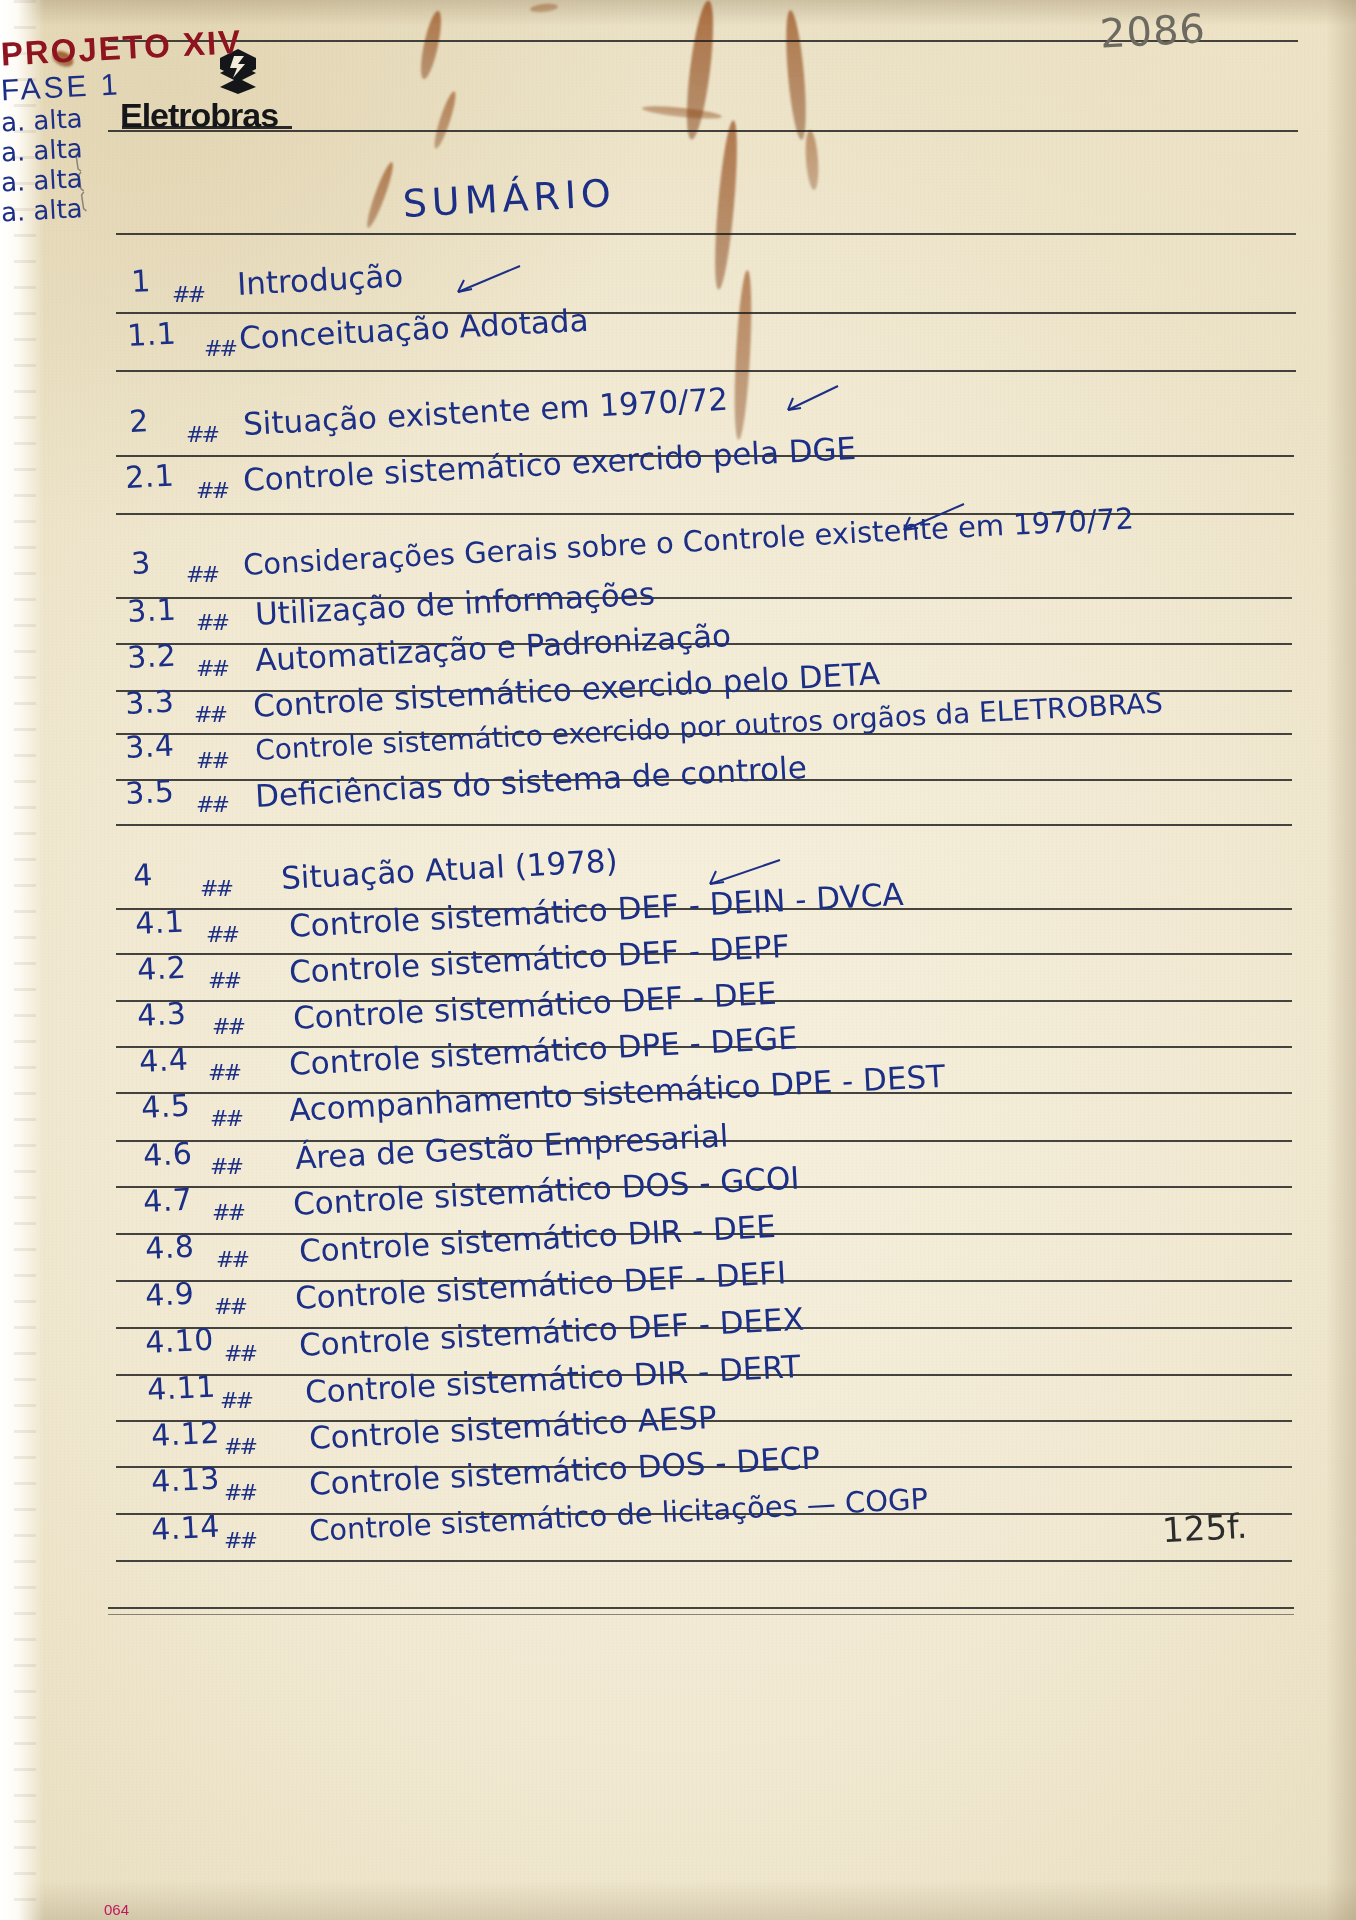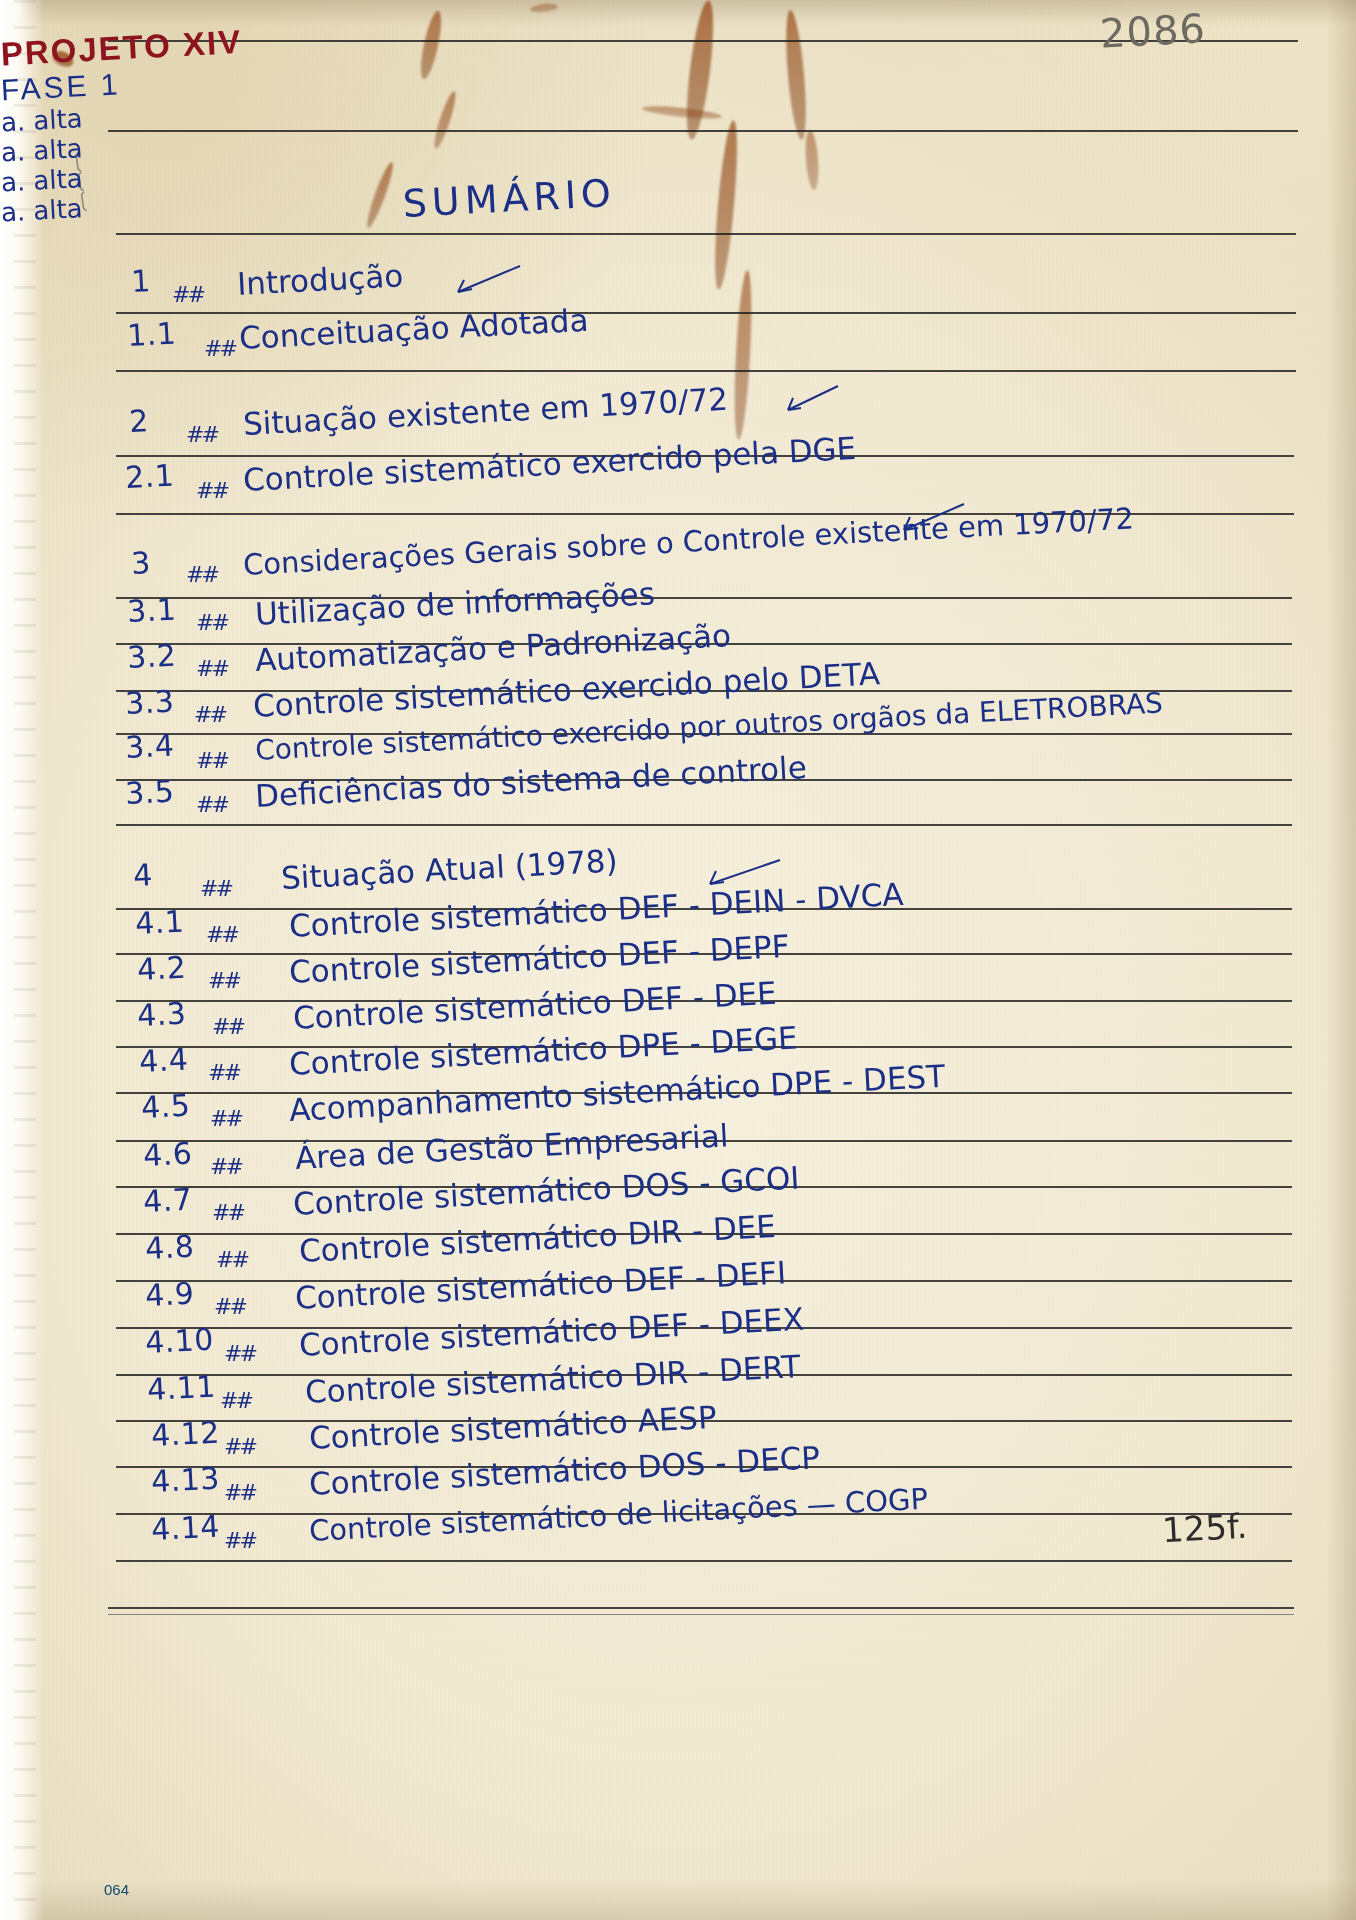--- a/index.html
+++ b/index.html
@@ -137,22 +137,22 @@
   }
   .page-num-top {
     position:absolute;
     right: 150px; top: 8px;
     font-size: 40px;
     color:#6d6a62;
     font-family:"DejaVu Sans", sans-serif;
     letter-spacing: 1px;
   }
   .folio {
-    position:absolute; left: 104px; bottom: 22px;
-    font-size: 15px; color:#0c4a6e;
+    position:absolute; left: 104px; bottom: 2px;
+    font-size: 15px; color:#be185d;
     font-family:"Liberation Sans", sans-serif;
   }
   .bottom-note {
     position:absolute;
     font-size: 34px;
     color:#2c2c2c;
     font-family:"DejaVu Sans", sans-serif;
   }
   .tick {
     font-size: 22px;
@@ -225,20 +225,32 @@
     <div class="rule" style="left:116px; top:1327px; width:1176px;"></div>
     <div class="rule" style="left:116px; top:1374px; width:1176px;"></div>
     <div class="rule" style="left:116px; top:1420px; width:1176px;"></div>
     <div class="rule" style="left:116px; top:1466px; width:1176px;"></div>
     <div class="rule" style="left:116px; top:1513px; width:1176px;"></div>
     <div class="rule" style="left:116px; top:1560px; width:1176px;"></div>
     <div class="rule" style="left:108px; top:1607px; width:1186px;"></div>
     <div class="rule" style="left:108px; top:1614px; width:1186px; height:1px; opacity:.5;"></div>
   </div>
 
+  <div class="logo">
+    <div class="logo-mark">
+      <svg width="52" height="46" viewBox="0 0 52 46">
+        <polygon points="26,1 44,10 44,21 26,30 8,21 8,10" fill="#15161a"></polygon>
+        <polygon points="26,16 44,25 26,34 8,25" fill="#15161a"></polygon>
+        <polygon points="26,30 44,39 26,46 8,39" fill="#15161a"></polygon>
+        <path d="M22 8 l10 0 -6 8 7 0 -12 14 4 -10 -7 0 z" fill="#f3ecd8"></path>
+      </svg>
+    </div>
+    <div class="logo-text">Eletrobras</div>
+    <div class="logo-strike"></div>
+  </div>
 
   <div class="page-num-top slant">2086</div>
 
   <div class="hdr-red slant" style="left:760px; top:88px;">PROJETO XIV</div>
   <div class="hdr-blue slant" style="left:848px; top:145px;">FASE 1</div>
 
   <div class="hw hw-ink sumario slant" style="left:404px; top:182px;">SUMÁRIO</div>
 
   <div class="annot slant" style="left:508px; top:238px;">a. alta</div>
   <div class="hw arrow" style="left:452px; top:262px;">

